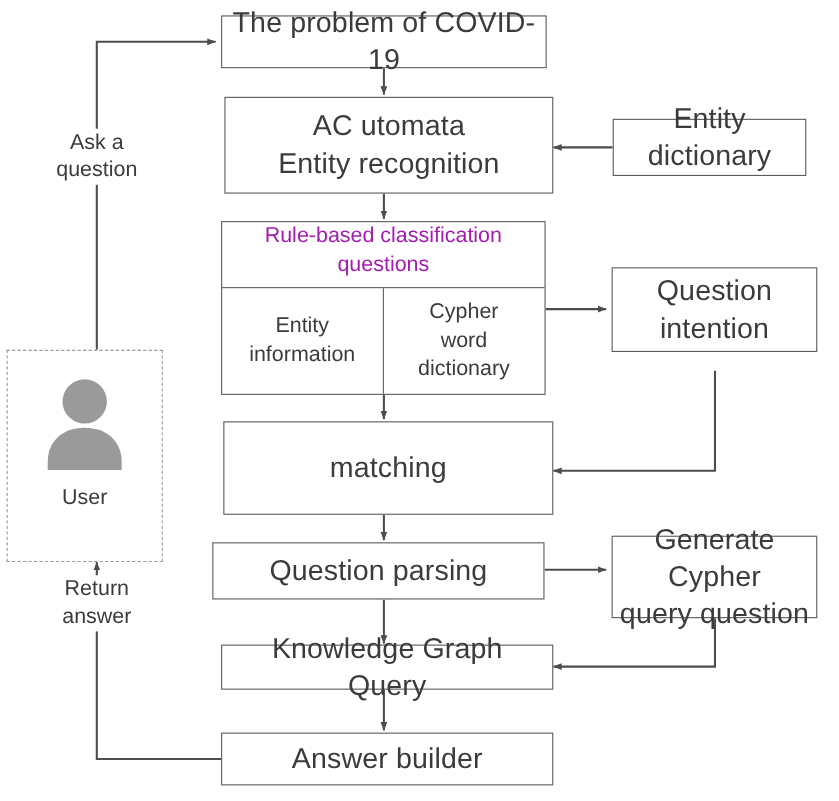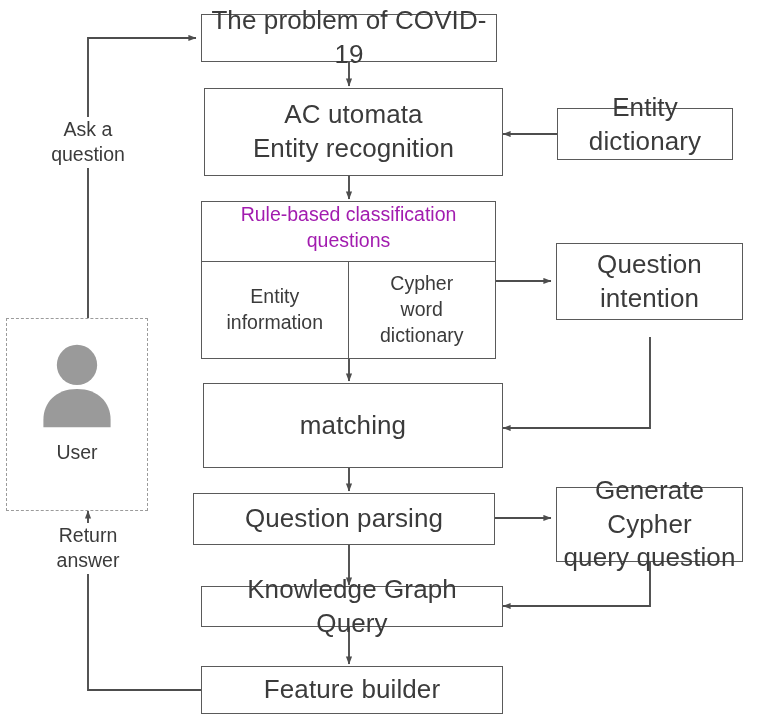--- a/index.html
+++ b/index.html
@@ -192,21 +192,21 @@
   <div class="node" style="left:556px; top:487px; width:187px; height:75px; flex-direction:column;">
     <span>Generate Cypher</span>
     <span>query question</span>
   </div>
 
   <div class="node" style="left:201px; top:586px; width:302px; height:41px;">
     <span>Knowledge Graph Query</span>
   </div>
 
   <div class="node" style="left:201px; top:666px; width:302px; height:48px;">
-    <span>Feature builder</span>
+    <span>Answer builder</span>
   </div>
 
   <div class="user-box" style="left:6px; top:318px; width:142px; height:193px;">
     <svg class="avatar" viewBox="0 0 100 100" xmlns="http://www.w3.org/2000/svg">
       <circle cx="50" cy="27" r="21" fill="#9a9a9a"></circle>
       <path d="M50,52 C72,52 85,66 85,84 L85,92 L15,92 L15,84 C15,66 28,52 50,52 Z" fill="#9a9a9a"></path>
     </svg>
     <div class="user-label">User</div>
   </div>
 

